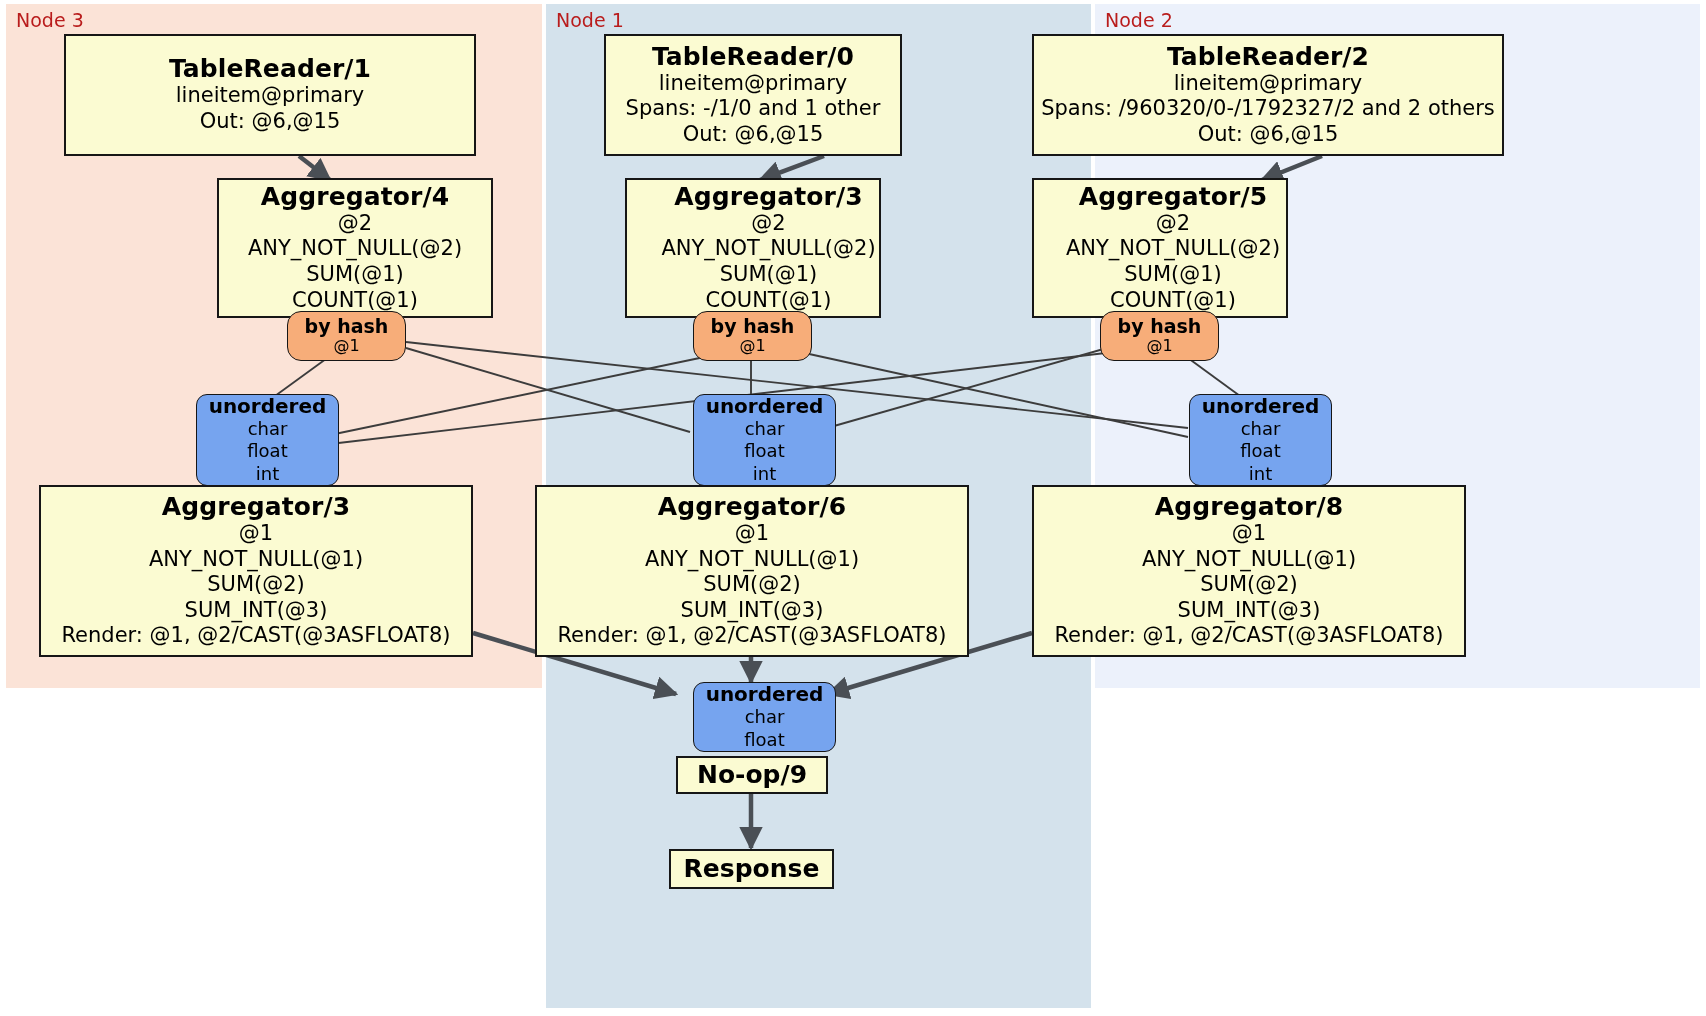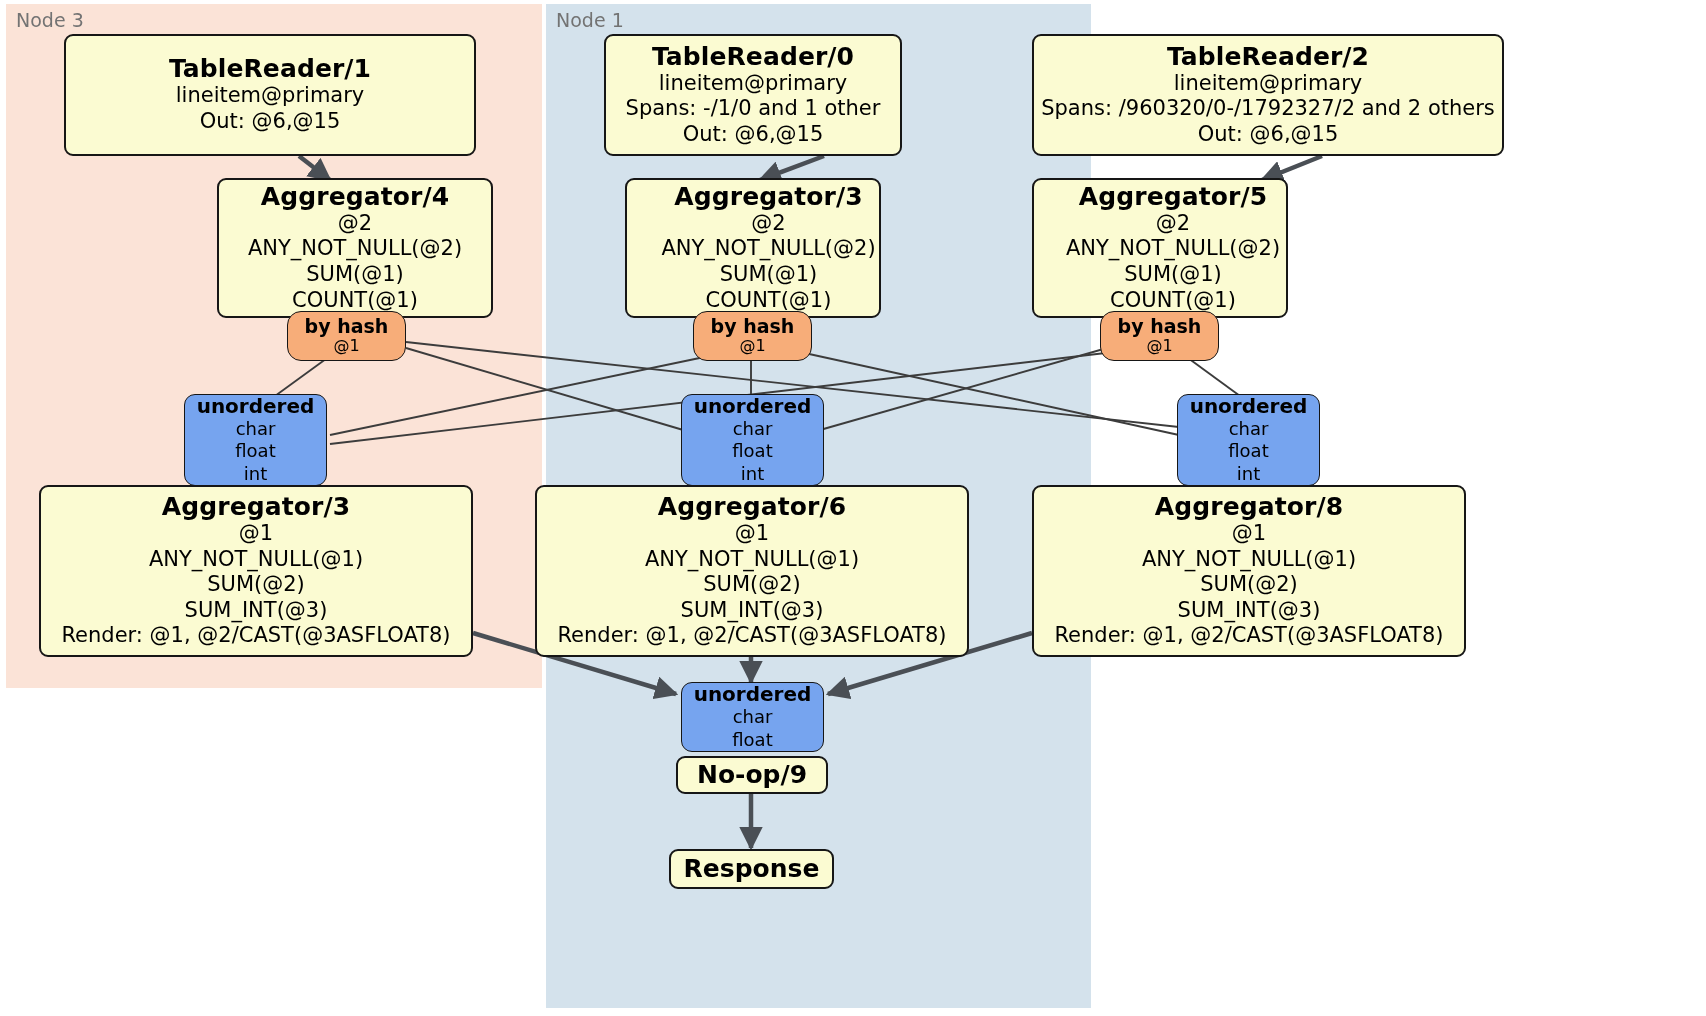--- a/index.html
+++ b/index.html
@@ -4,51 +4,54 @@
 <style>
   html,body{margin:0;padding:0;background:#ffffff;}
   body{font-family:"DejaVu Sans","Liberation Sans",sans-serif;}
   #stage{position:relative;width:1706px;height:1016px;overflow:hidden;background:#fff;}
 
   
   .node-panel{position:absolute;box-sizing:border-box;}
   #node3-panel{left:6px;  top:4px;  width:536px; height:684px; background:#fbe3d7;}
   #node1-panel{left:546px;top:4px;  width:545px; height:1004px;background:#d4e2ec;}
   #node2-panel{left:1095px;top:4px; width:605px; height:684px; background:#ecf1fb;}
-  .node-label{position:absolute;left:10px;top:6px;font-size:19px;color:#737373;line-height:1.1;}
+  .node-label{position:absolute;left:10px;top:6px;font-size:19px;color:#b91c1c;line-height:1.1;}
 
   
   #edges{position:absolute;left:0;top:0;width:1706px;height:1016px;}
 
   
   .box{position:absolute;box-sizing:border-box;display:flex;flex-direction:column;
        align-items:center;justify-content:center;text-align:center;}
-  .proc{background:#fbfbd2;border:2px solid #161616;border-radius:9px;color:#000;}
+  .proc{background:#fbfbd2;border:2px solid #161616;border-radius:0;color:#000;}
   .router{background:#f7ad79;border:1.5px solid #161616;border-radius:14px;color:#000;}
-  .recv{background:#76a4ef;border:1.5px solid #161616;border-radius:11px;color:#000;}
+  .recv{background:#76a4ef;border:1.5px solid #161616;border-radius:11px;color:#000;margin-left:12px;}
 
   .t-title{font-weight:bold;font-size:25px;line-height:1.12;letter-spacing:0.1px;}
   .t-line{font-size:21px;line-height:1.22;}
   .r-title{font-weight:bold;font-size:19px;line-height:1.1;}
   .r-line{font-size:16px;line-height:1.15;}
   .v-title{font-weight:bold;font-size:20px;line-height:1.15;}
   .v-line{font-size:18px;line-height:1.25;}
   .small-title{font-weight:bold;font-size:25px;line-height:1.1;}
 </style>
 </head>
 <body>
 
 <div id="stage">
 
   <div class="node-panel" id="node3-panel">
     <div class="node-label">Node 3</div>
   </div>
   <div class="node-panel" id="node1-panel">
     <div class="node-label">Node 1</div>
   </div>
+  <div class="node-panel" id="node2-panel">
+    <div class="node-label">Node 2</div>
+  </div>
 
   <svg id="edges" viewBox="0 0 1706 1016">
     <defs>
       <marker id="ah" viewBox="0 0 10 10" refX="9" refY="5" markerWidth="5.2" markerHeight="5.2" orient="auto-start-reverse">
         <path d="M 0 0 L 10 5 L 0 10 z" fill="#4a4f55"></path>
       </marker>
       <marker id="ah-sm" viewBox="0 0 10 10" refX="9" refY="5" markerWidth="4.4" markerHeight="4.4" orient="auto-start-reverse">
         <path d="M 0 0 L 10 5 L 0 10 z" fill="#4a4f55"></path>
       </marker>
     </defs>

